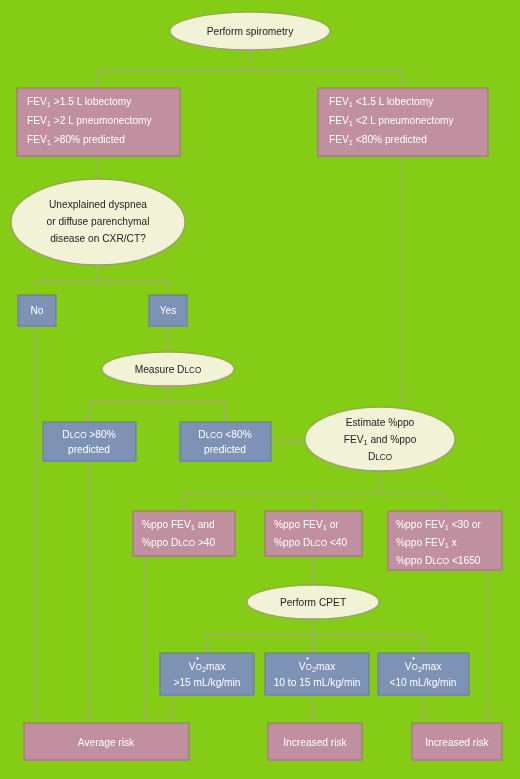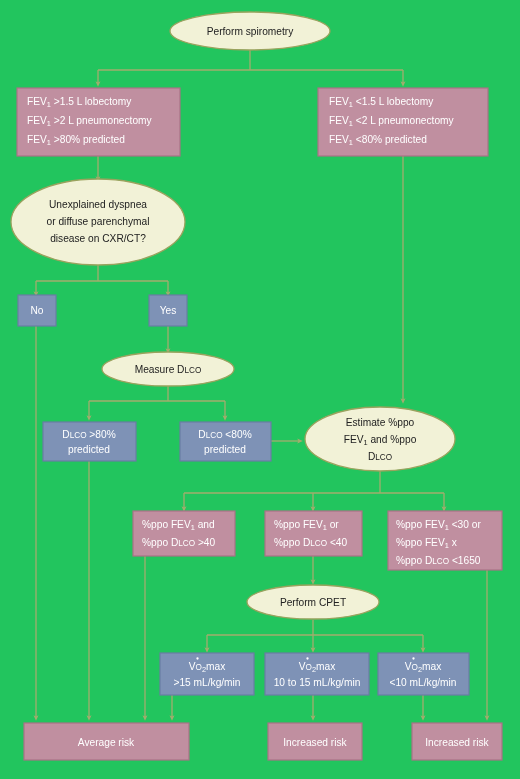--- a/index.html
+++ b/index.html
@@ -4,21 +4,21 @@
 <style>
   html, body {
     margin: 0;
     padding: 0;
     background: #ffffff;
   }
   #chart-root {
     position: relative;
     width: 520px;
     height: 779px;
-    background: #22c55e;
+    background: #84cc16;
     font-family: "Liberation Sans", sans-serif;
     overflow: hidden;
   }
   svg.flow {
     position: absolute;
     inset: 0;
     width: 520px;
     height: 779px;
     display: block;
   }

